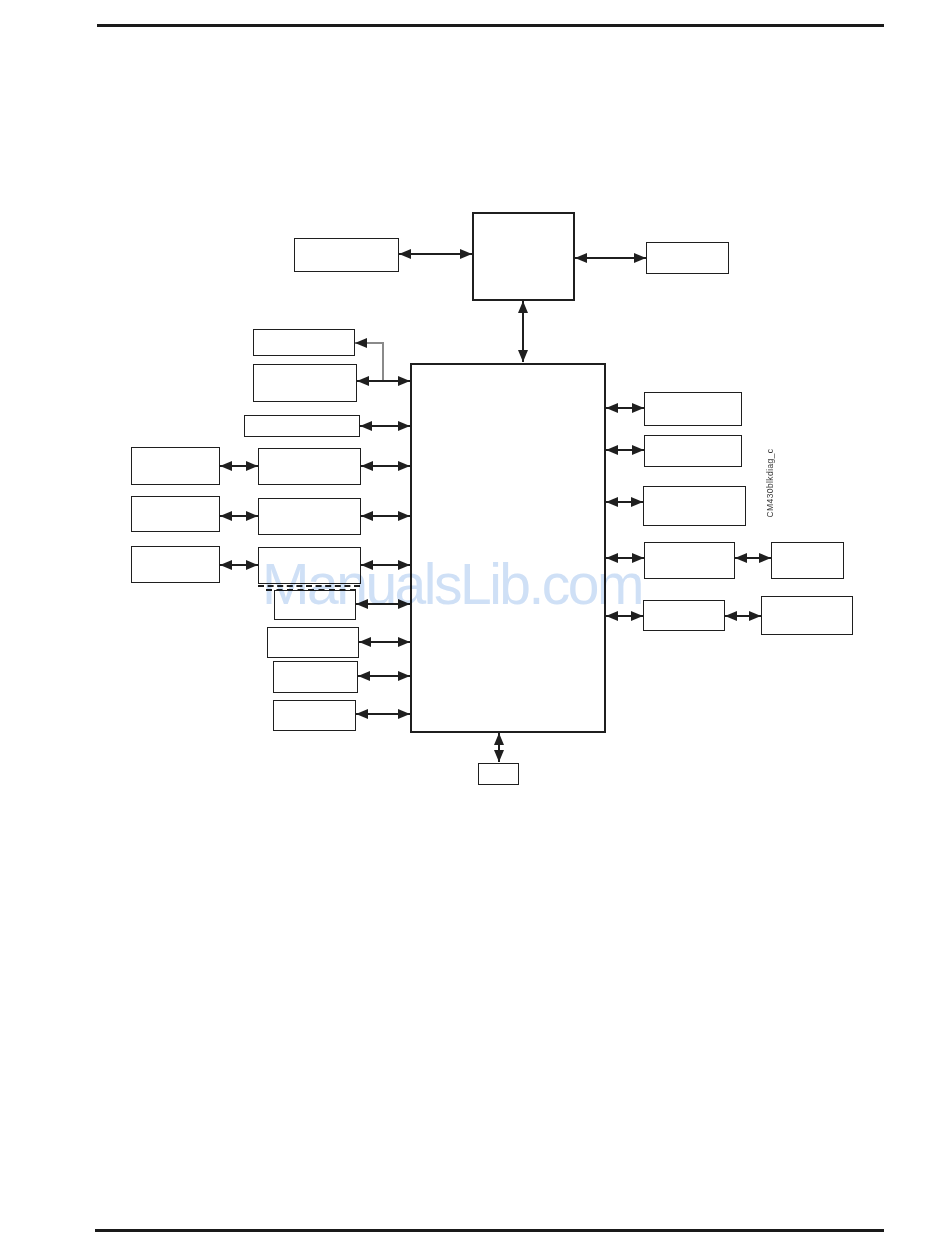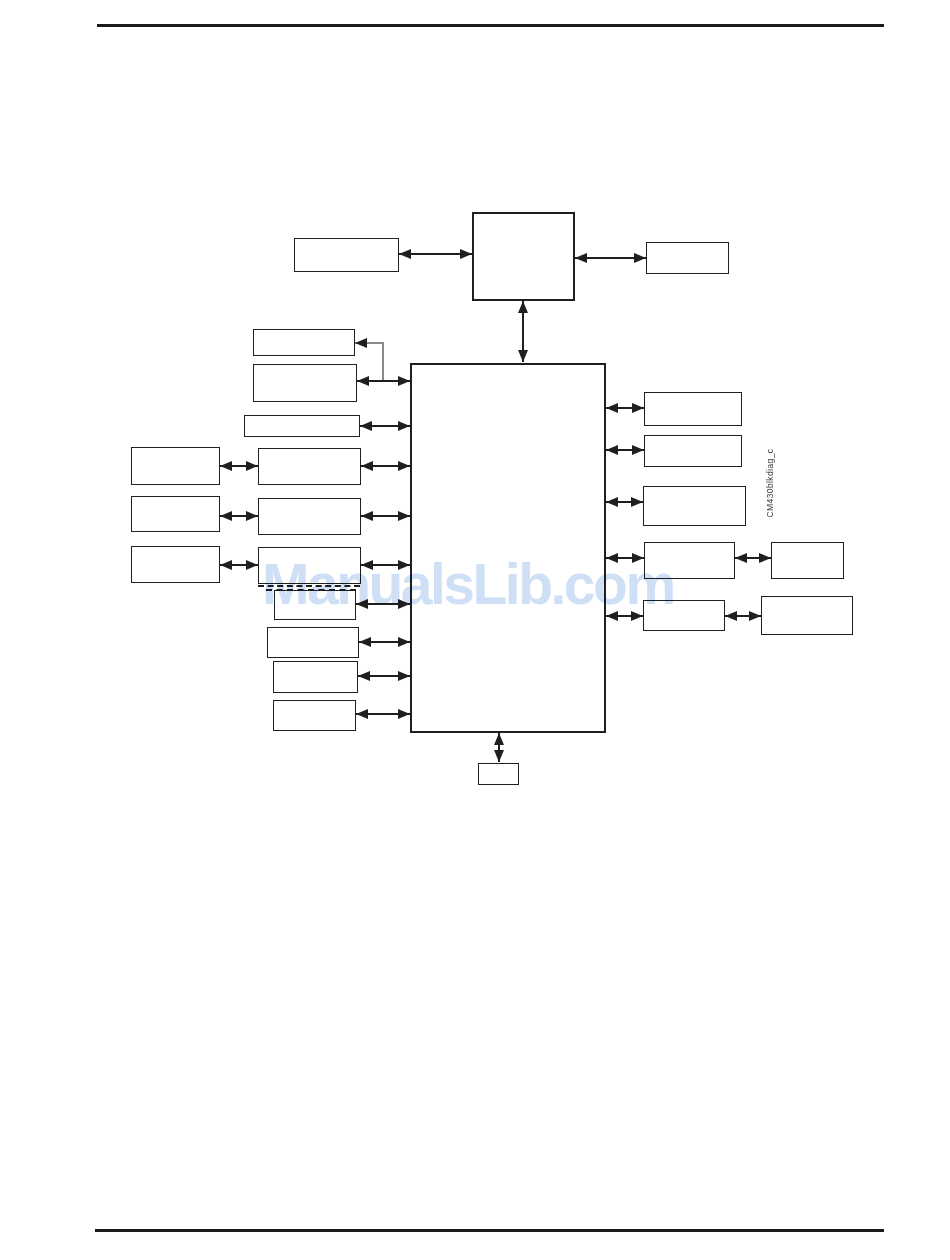--- a/index.html
+++ b/index.html
@@ -19,21 +19,21 @@
   .ah.gray{background:#8a8a8a;}
   
   .av{position:absolute;width:2px;background:#1f1f1f;}
   .av::before{content:"";position:absolute;top:0;left:-4px;width:0;height:0;
     border-left:5px solid transparent;border-right:5px solid transparent;border-bottom:12px solid #1f1f1f;}
   .av::after{content:"";position:absolute;bottom:0;left:-4px;width:0;height:0;
     border-left:5px solid transparent;border-right:5px solid transparent;border-top:12px solid #1f1f1f;}
   .vline{position:absolute;width:2px;background:#8a8a8a;}
   .dl{position:absolute;height:0;border-top:2px dashed #1f1f1f;}
   .watermark{
-    position:absolute;left:262px;top:551px;font-size:57px;font-weight:bold;
+    position:absolute;left:262px;top:551px;font-size:57px;font-weight:normal;
     letter-spacing:-2.5px;color:#cfe0f6;white-space:nowrap;mix-blend-mode:multiply;z-index:6;
   }
   .side-label{
     position:absolute;left:770px;top:483px;transform:translate(-50%,-50%) rotate(-90deg);
     white-space:nowrap;font-size:8.5px;letter-spacing:0.4px;color:#3a3a3a;
   }
 </style>
 </head>
 <body>
 

